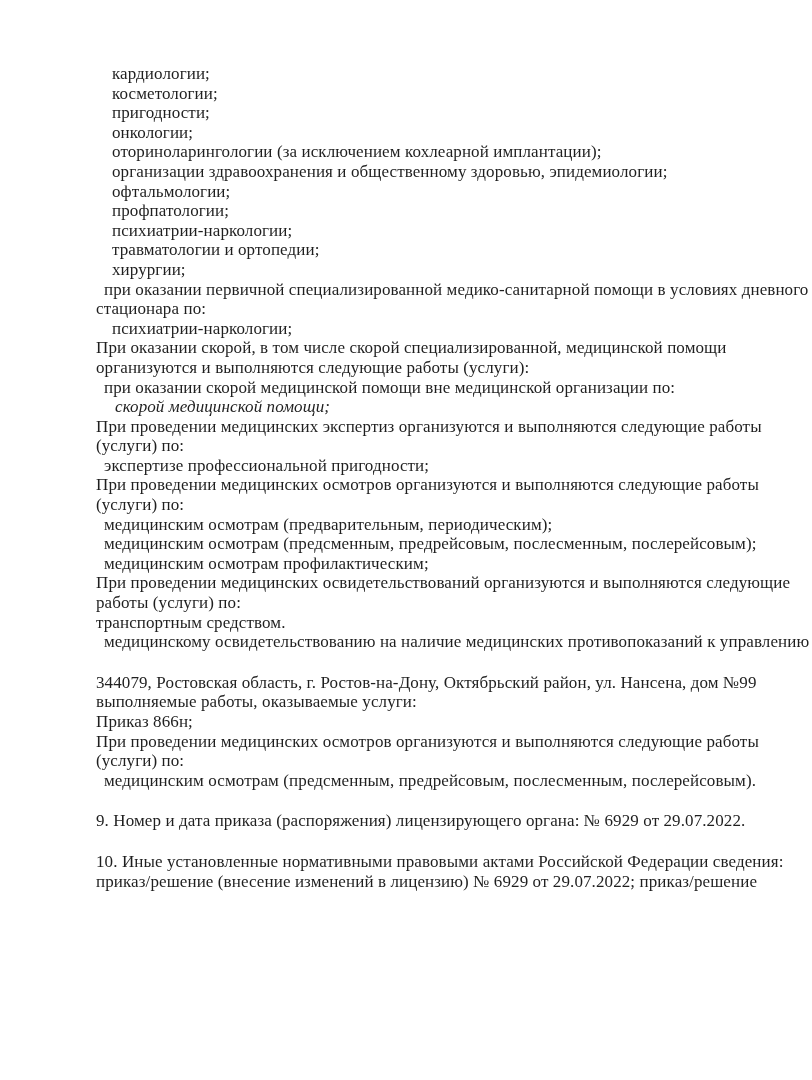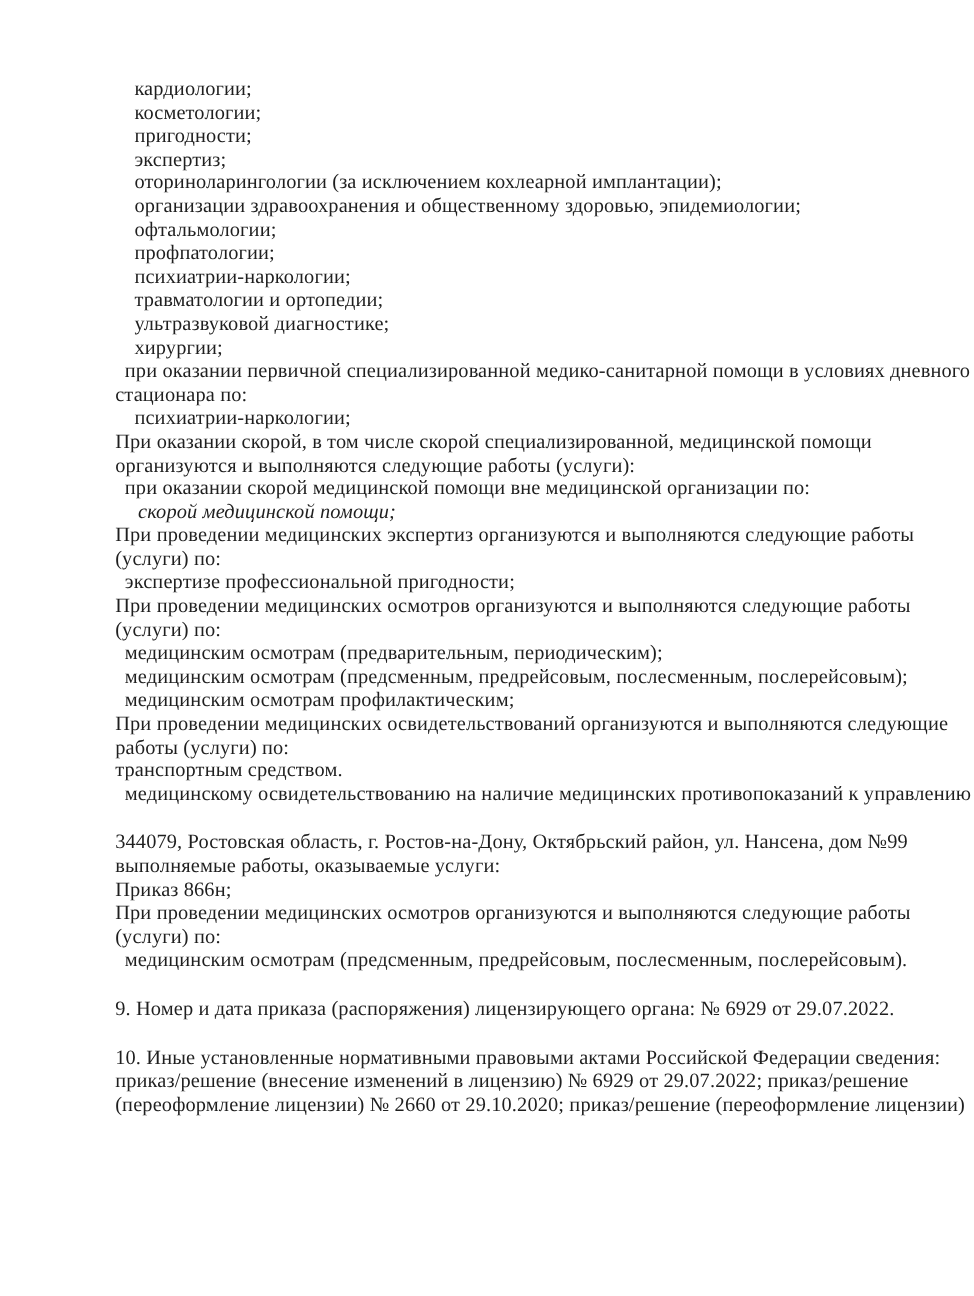--- a/index.html
+++ b/index.html
@@ -39,28 +39,27 @@
   .indent-3 { padding-left: 19px; font-style: italic; }
 </style>
 </head>
 <body>
 
 <div class="page" style="background: rgb(255, 255, 255);">
   <div class="doc-text" id="doc-lines" style="color: rgb(31, 31, 31);">
       <div class="line indent-2">кардиологии;</div>
       <div class="line indent-2">косметологии;</div>
       <div class="line indent-2">пригодности;</div>
-      <div class="line indent-2">экспертиз;</div>
+      <div class="line indent-2">онкологии;</div>
       <div class="line indent-2">оториноларингологии (за исключением кохлеарной имплантации);</div>
       <div class="line indent-2">организации здравоохранения и общественному здоровью, эпидемиологии;</div>
       <div class="line indent-2">офтальмологии;</div>
       <div class="line indent-2">профпатологии;</div>
       <div class="line indent-2">психиатрии-наркологии;</div>
       <div class="line indent-2">травматологии и ортопедии;</div>
-      <div class="line indent-2">ультразвуковой диагностике;</div>
       <div class="line indent-2">хирургии;</div>
       <div class="line indent-1">при оказании первичной специализированной медико-санитарной помощи в условиях дневного</div>
       <div class="line indent-0">стационара по:</div>
       <div class="line indent-2">психиатрии-наркологии;</div>
       <div class="line indent-0">При оказании скорой, в том числе скорой специализированной, медицинской помощи</div>
       <div class="line indent-0">организуются и выполняются следующие работы (услуги):</div>
       <div class="line indent-1">при оказании скорой медицинской помощи вне медицинской организации по:</div>
       <div class="line indent-3">скорой медицинской помощи;</div>
       <div class="line indent-0">При проведении медицинских экспертиз организуются и выполняются следующие работы</div>
       <div class="line indent-0">(услуги) по:</div>
@@ -79,15 +78,14 @@
       <div class="line indent-0">выполняемые работы, оказываемые услуги:</div>
       <div class="line indent-0">Приказ 866н;</div>
       <div class="line indent-0">При проведении медицинских осмотров организуются и выполняются следующие работы</div>
       <div class="line indent-0">(услуги) по:</div>
       <div class="line indent-1">медицинским осмотрам (предсменным, предрейсовым, послесменным, послерейсовым).</div>
       <div class="line blank"></div>
       <div class="line indent-0">9. Номер и дата приказа (распоряжения) лицензирующего органа: № 6929 от 29.07.2022.</div>
       <div class="line blank"></div>
       <div class="line indent-0">10. Иные установленные нормативными правовыми актами Российской Федерации сведения:</div>
       <div class="line indent-0">приказ/решение (внесение изменений в лицензию) № 6929 от 29.07.2022; приказ/решение</div>
-      <div class="line indent-0">(переоформление лицензии) № 2660 от 29.10.2020; приказ/решение (переоформление лицензии)</div>
     </div>
 </div>
 
 </body></html>

